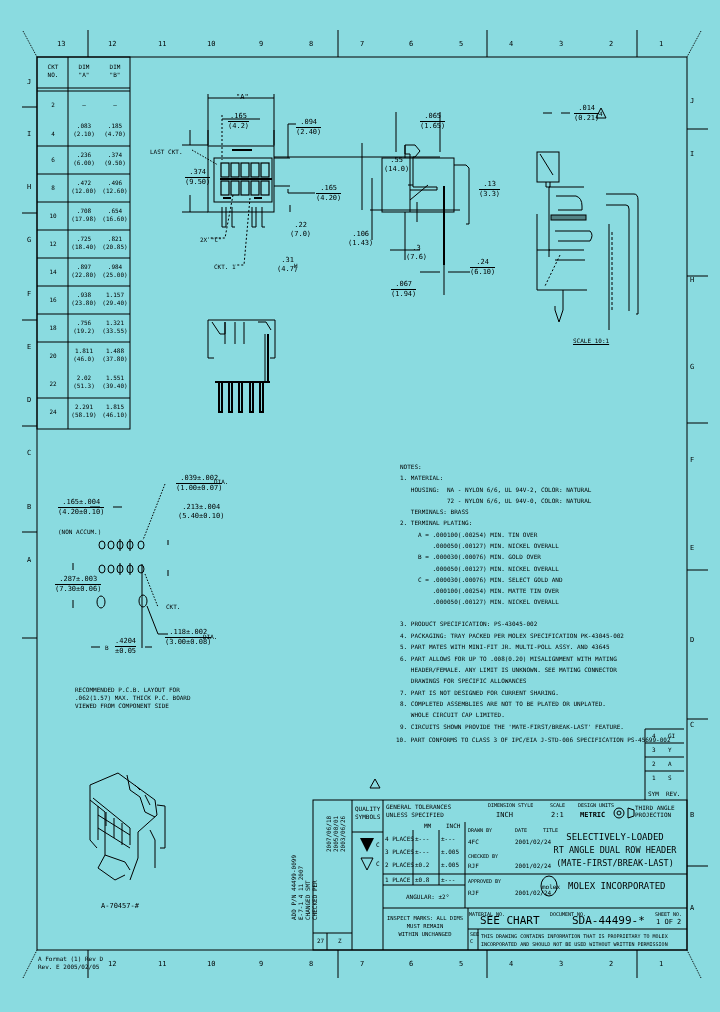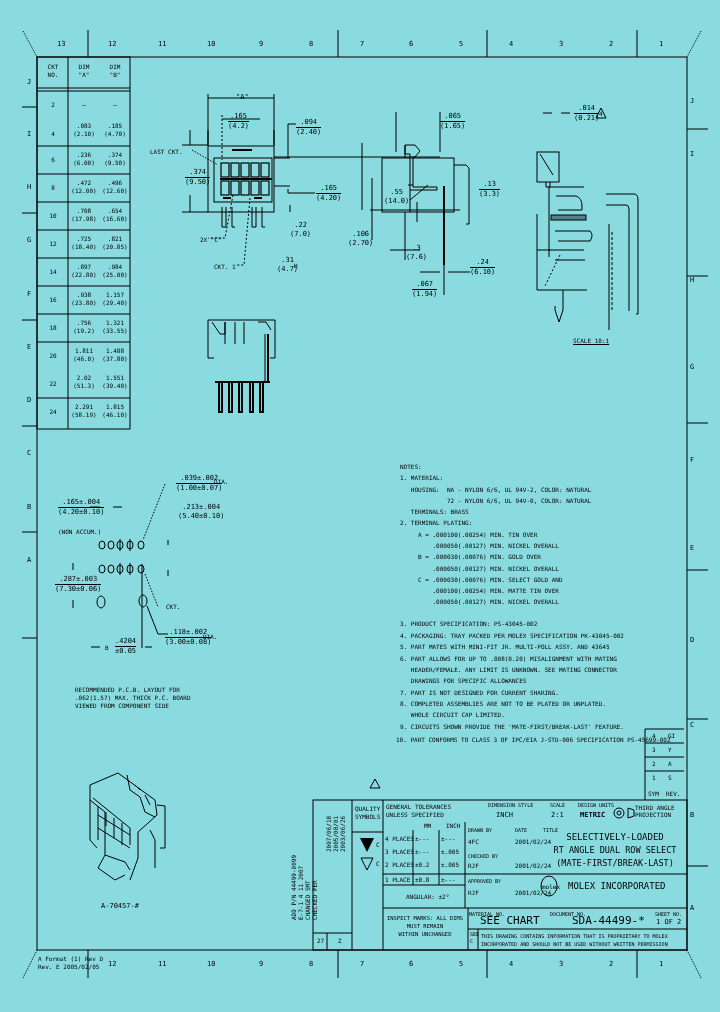--- a/index.html
+++ b/index.html
@@ -394,45 +394,45 @@
     </div>
   <div class="txt small" style="left:214px;top:263px">CKT. 1</div>
   <div class="frac" style="left:277px;top:256px">
       <div>.31</div>
       <div>(4.7)</div>
     </div>
   <div class="txt small" style="left:294px;top:262px">H</div>
 </div>
 
 <div>
-  <div class="frac" style="left:440px;top:112px">
+  <div class="frac" style="left:420px;top:112px">
       <div class="n">.065</div>
       <div>(1.65)</div>
     </div>
-  <div class="frac" style="left:384px;top:188px">
+  <div class="frac" style="left:384px;top:156px">
       <div>.55</div>
       <div>(14.0)</div>
     </div>
   <div class="frac" style="left:479px;top:180px">
       <div class="n">.13</div>
       <div>(3.3)</div>
     </div>
   <div class="frac" style="left:348px;top:230px">
       <div>.106</div>
-      <div>(2.70)</div>
+      <div>(1.43)</div>
     </div>
   <div class="frac" style="left:406px;top:244px">
       <div>.3</div>
       <div>(7.6)</div>
     </div>
   <div class="frac" style="left:470px;top:258px">
       <div class="n">.24</div>
       <div>(6.10)</div>
     </div>
-  <div class="frac" style="left:412px;top:280px">
+  <div class="frac" style="left:391px;top:280px">
       <div class="n">.067</div>
       <div>(1.94)</div>
     </div>
 </div>
 
 <div>
   <div class="frac" style="left:574px;top:104px">
       <div class="n">.014</div>
       <div>(0.21)</div>
     </div>
@@ -565,21 +565,21 @@
   <div class="txt small" style="left:515px;top:838px">2001/02/24</div>
   <div class="txt small" style="left:543px;top:826px;font-size:5px">TITLE</div>
   <div class="txt small" style="left:468px;top:852px;font-size:5px">CHECKED BY</div>
   <div class="txt small" style="left:468px;top:862px">RJF</div>
   <div class="txt small" style="left:515px;top:862px">2001/02/24</div>
   <div class="txt small" style="left:468px;top:877px;font-size:5px">APPROVED BY</div>
   <div class="txt small" style="left:468px;top:889px">RJF</div>
   <div class="txt small" style="left:515px;top:889px">2001/02/24</div>
 
   <div class="txt med center" style="left:545px;top:832px;width:140px">SELECTIVELY-LOADED</div>
-  <div class="txt med center" style="left:545px;top:845px;width:140px;font-size:8.5px">RT ANGLE DUAL ROW SELECT</div>
+  <div class="txt med center" style="left:545px;top:845px;width:140px;font-size:8.5px">RT ANGLE DUAL ROW HEADER</div>
   <div class="txt med center" style="left:545px;top:858px;width:140px;font-size:8.5px">(MATE-FIRST/BREAK-LAST)</div>
   <div class="txt small" style="left:542px;top:883px;font-size:6px">molex</div>
   <div class="txt med" style="left:568px;top:881px">MOLEX INCORPORATED</div>
 
   <div class="txt small" style="left:469px;top:910px;font-size:5px">MATERIAL NO.</div>
   <div class="txt big" style="left:480px;top:914px">SEE CHART</div>
   <div class="txt small" style="left:550px;top:910px;font-size:5px">DOCUMENT NO.</div>
   <div class="txt big" style="left:572px;top:914px">SDA-44499-*</div>
   <div class="txt small" style="left:655px;top:910px;font-size:5px">SHEET NO.</div>
   <div class="txt" style="left:656px;top:918px">1 OF 2</div>

